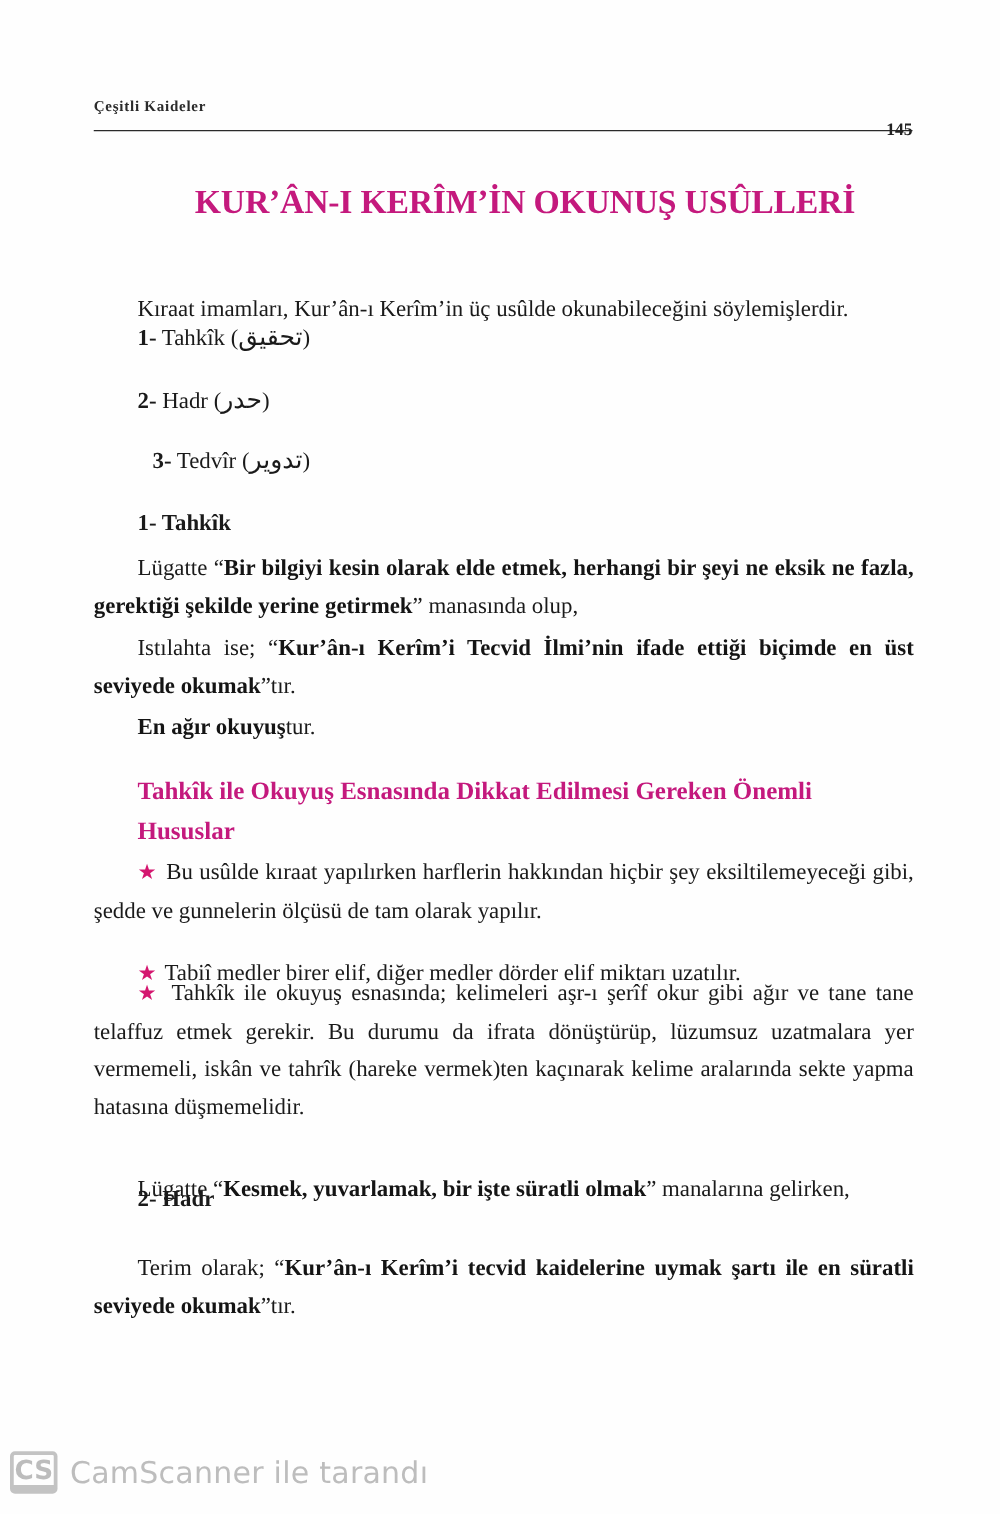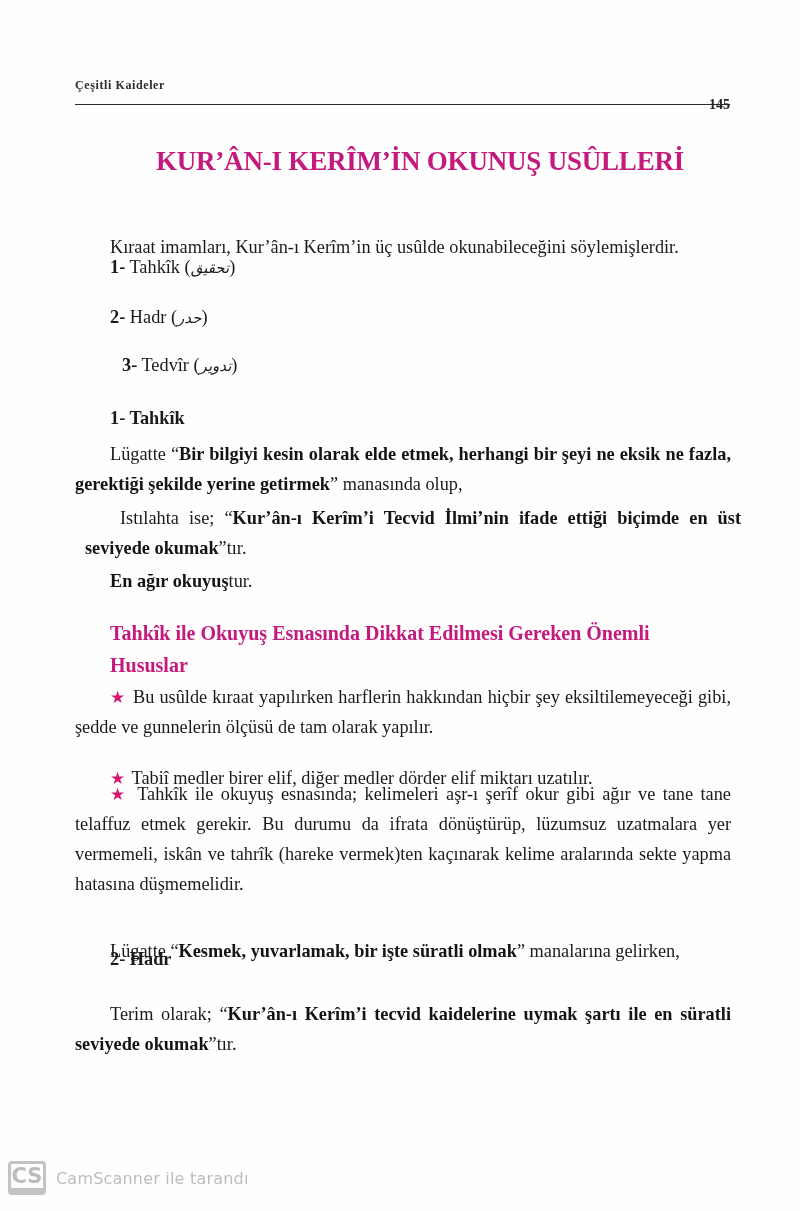--- a/index.html
+++ b/index.html
@@ -21,38 +21,38 @@
   }
   .chapter-title {
     position: absolute; left: 110px; width: 620px; top: 146px; text-align: center;
     font-weight: bold; font-size: 27px; color: #c4197d; letter-spacing: -0.2px;
   }
   .p { position: absolute; left: 75px; width: 656px; font-size: 18.3px; line-height: 30px; text-align: justify; }
   .p b { color: #141414; }
   .indent { text-indent: 35px; }
   .list-item { position: absolute; left: 110px; font-size: 18.3px; }
   .list-item b { font-weight: bold; }
-  .arabic { font-family: "DejaVu Sans", sans-serif; font-size: 15px; font-style: italic; }
+  .arabic { font-family: "DejaVu Sans", sans-serif; font-size: 20px; }
   .subhead { position: absolute; left: 110px; font-weight: bold; font-size: 18.3px; }
   .section-head {
     position: absolute; left: 110px; width: 620px; top: 617px;
     font-weight: bold; font-size: 20px; line-height: 32px; color: #c4197d;
   }
   .star { color: #d4166f; font-family: "DejaVu Sans", sans-serif; font-size: 17px; margin-right: 2px; }
   .watermark {
     position: absolute; left: 8px; top: 1160px; height: 36px;
     display: flex; align-items: center; color: #bdbdbd;
     font-family: "DejaVu Sans", sans-serif;
   }
   .cs-logo {
     width: 38px; height: 34px; border: 3px solid #c3c3c3; border-radius: 4px;
     border-bottom-width: 7px; box-sizing: border-box; display: flex; align-items: center; justify-content: center;
     font-weight: bold; font-size: 21px; color: #bcbcbc; margin-right: 10px;
   }
-  .wm-text { font-size: 16px; letter-spacing: 0.2px; }
+  .wm-text { font-size: 24px; letter-spacing: 0.2px; }
 </style>
 </head>
 <body>
 
 <div class="running-head">
   <div class="running-title">Çeşitli Kaideler</div>
   <div class="page-number">145</div>
 </div>
 
 <div class="chapter-title">KUR’ÂN-I KERÎM’İN OKUNUŞ USÛLLERİ</div>
@@ -74,21 +74,21 @@
   <span>Tedvîr</span>
   (<span class="arabic">تدوير</span>)
 </div>
 
 <div class="subhead" style="top:408px;">1- Tahkîk</div>
 
 <div class="p indent" style="top:439px;">
   <span>Lügatte “</span><b>Bir bilgiyi kesin olarak elde etmek, herhangi bir şeyi ne eksik ne fazla, gerektiği şekilde yerine getirmek</b><span>” manasında olup,</span>
 </div>
 
-<div class="p indent" style="top:503px;margin-left:10px;">
+<div class="p indent" style="top:503px;">
   <span>Istılahta ise; “</span><b>Kur’ân-ı Kerîm’i Tecvid İlmi’nin ifade ettiği biçimde en üst seviyede okumak</b><span>”tır.</span>
 </div>
 
 <div class="p indent" style="top:566px;">
   <b>En ağır okuyuş</b><span>tur.</span>
 </div>
 
 <div class="section-head">Tahkîk ile Okuyuş Esnasında Dikkat Edilmesi Gereken Önemli Hususlar</div>
 
 <div class="p indent" style="top:682px;">

